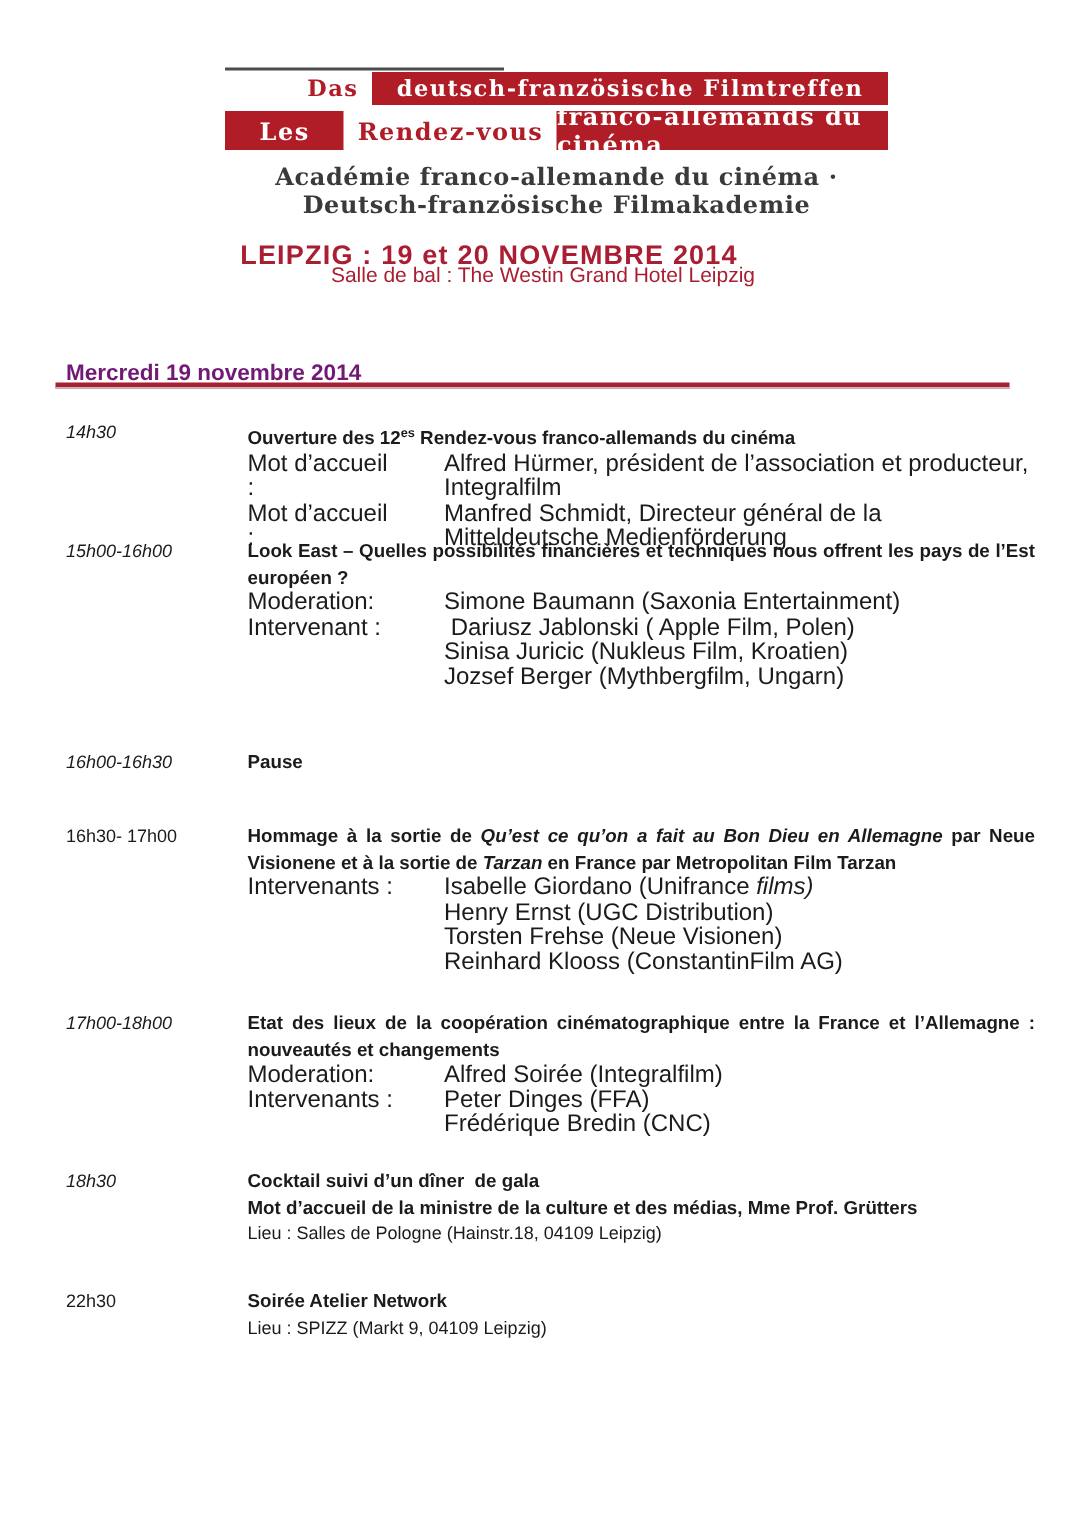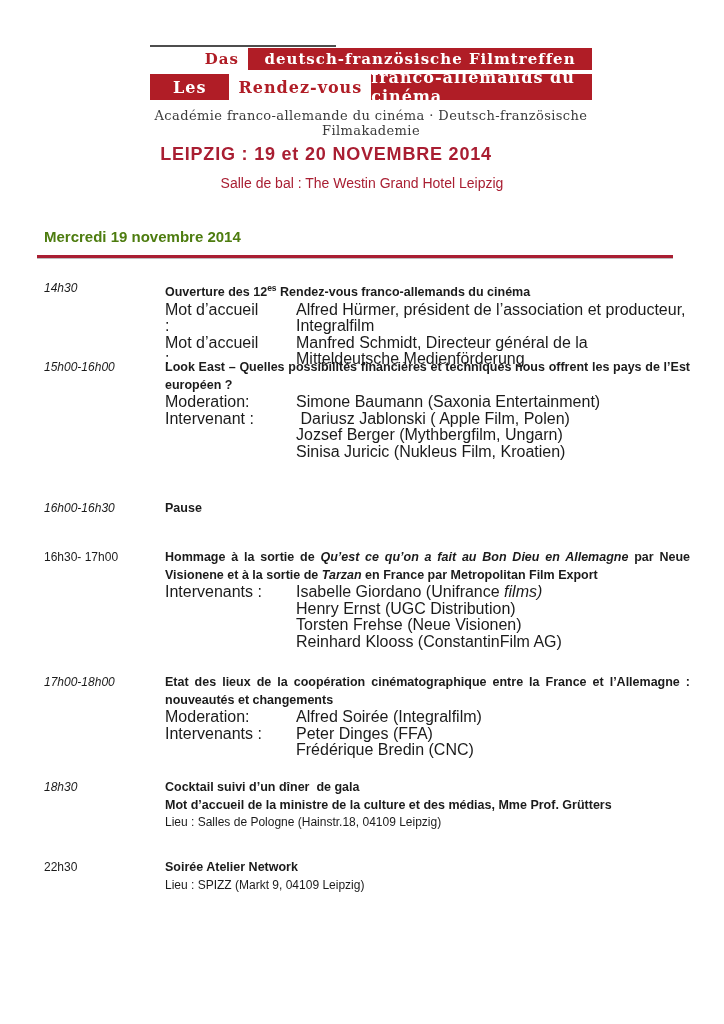--- a/index.html
+++ b/index.html
@@ -34,47 +34,47 @@
   .redbox { background: #b01d26; color: #ffffff; display: flex; align-items: center; justify-content: center; }
   .redtext { color: #b01d26; display: flex; align-items: center; }
   .das { padding-right: 9px; }
   .box1 { width: 344px; }
   .lesbox { padding: 0 23px; }
   .rdv { padding: 0 9px; }
   .box2 { flex: 1; }
   .logo-sub {
     margin-top: 8px;
     text-align: center;
-    font-size: 13px;
-    font-weight: normal;
+    font-size: 16px;
+    font-weight: bold;
     letter-spacing: 0.4px;
     color: #3a3a3a;
   }
 
   
   .page-title {
     position: absolute;
-    left: 0; top: 144px; width: 652px;
+    left: 0; top: 160px; width: 652px;
     text-align: center;
     color: #a91e32;
     font-weight: bold;
     font-size: 18px;
     letter-spacing: 0.8px;
   }
   .page-subtitle {
     position: absolute;
     left: 0; top: 175px; width: 724px;
     text-align: center;
     color: #a91e32;
     font-size: 14px;
   }
   .day-heading {
     position: absolute;
-    left: 44px; top: 228px;
-    color: #4d7c0f;
+    left: 44px; top: 240px;
+    color: #701a75;
     font-weight: bold;
     font-size: 15px;
   }
   .day-rule {
     position: absolute;
     left: 37px; top: 255px;
     width: 636px; height: 3px;
     background: #a91e32;
     border-bottom: 1px solid #bdbdbd;
   }
@@ -159,40 +159,40 @@
       <div class="row">
         <span class="lbl">Moderation:</span>
         <span class="val">Simone Baumann (Saxonia Entertainment)</span>
       </div>
       <div class="row">
         <span class="lbl">Intervenant :</span>
         <span class="val"> Dariusz Jablonski ( Apple Film, Polen)</span>
       </div>
       <div class="row">
         <span class="lbl"></span>
+        <span class="val">Sinisa Juricic (Nukleus Film, Kroatien)</span>
+      </div>
+      <div class="row">
+        <span class="lbl"></span>
         <span class="val">Jozsef Berger (Mythbergfilm, Ungarn)</span>
-      </div>
-      <div class="row">
-        <span class="lbl"></span>
-        <span class="val">Sinisa Juricic (Nukleus Film, Kroatien)</span>
       </div>
     </div>
   </div>
 
   <div class="session" style="top:500px">
     <div class="time italic">16h00-16h30</div>
     <div class="content">
       <div class="stitle">Pause</div>
     </div>
   </div>
 
   <div class="session" style="top:549px">
     <div class="time">16h30- 17h00</div>
     <div class="content">
-      <div class="stitle justify"><span>Hommage à la sortie de </span><span class="it">Qu’est ce qu’on a fait au Bon Dieu en Allemagne</span><span> par Neue Visionene et à la sortie de </span><span class="it">Tarzan</span><span> en France par Metropolitan Film Export</span></div>
+      <div class="stitle justify"><span>Hommage à la sortie de </span><span class="it">Qu’est ce qu’on a fait au Bon Dieu en Allemagne</span><span> par Neue Visionene et à la sortie de </span><span class="it">Tarzan</span><span> en France par Metropolitan Film Tarzan</span></div>
       <div class="row">
         <span class="lbl">Intervenants :</span>
         <span class="val"><span>Isabelle Giordano (Unifrance </span><span class="it">films)</span></span>
       </div>
       <div class="row">
         <span class="lbl"></span>
         <span class="val">Henry Ernst (UGC Distribution)</span>
       </div>
       <div class="row">
         <span class="lbl"></span>

